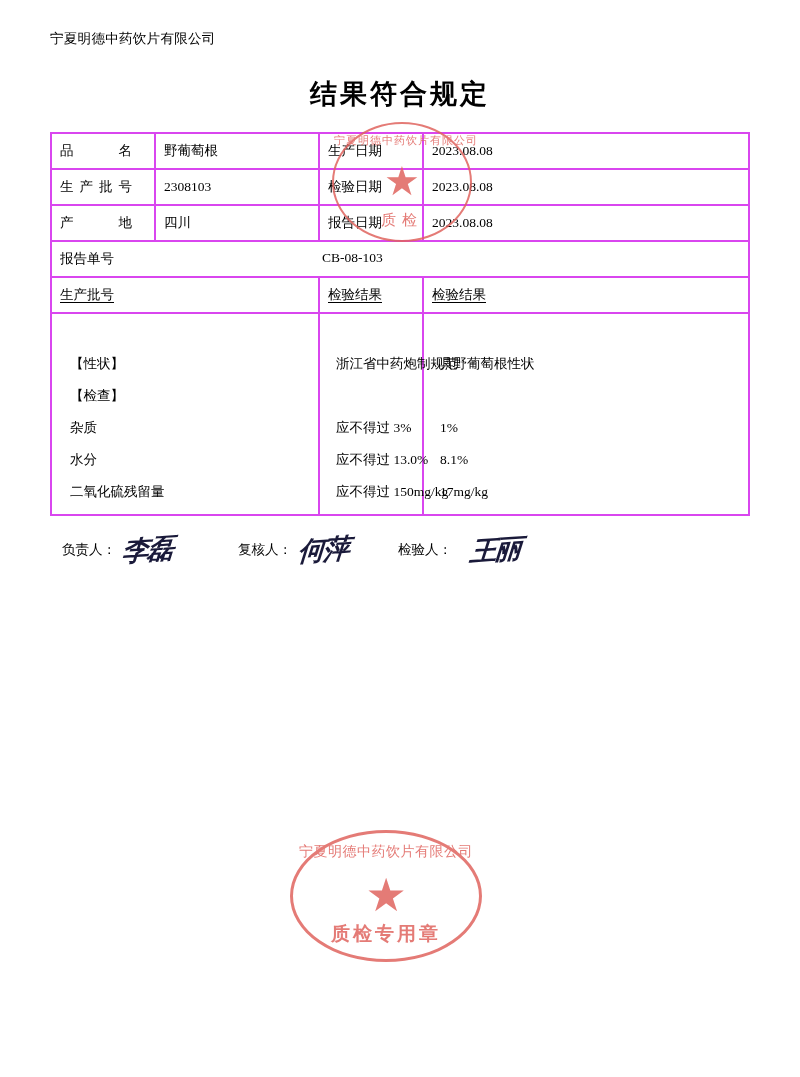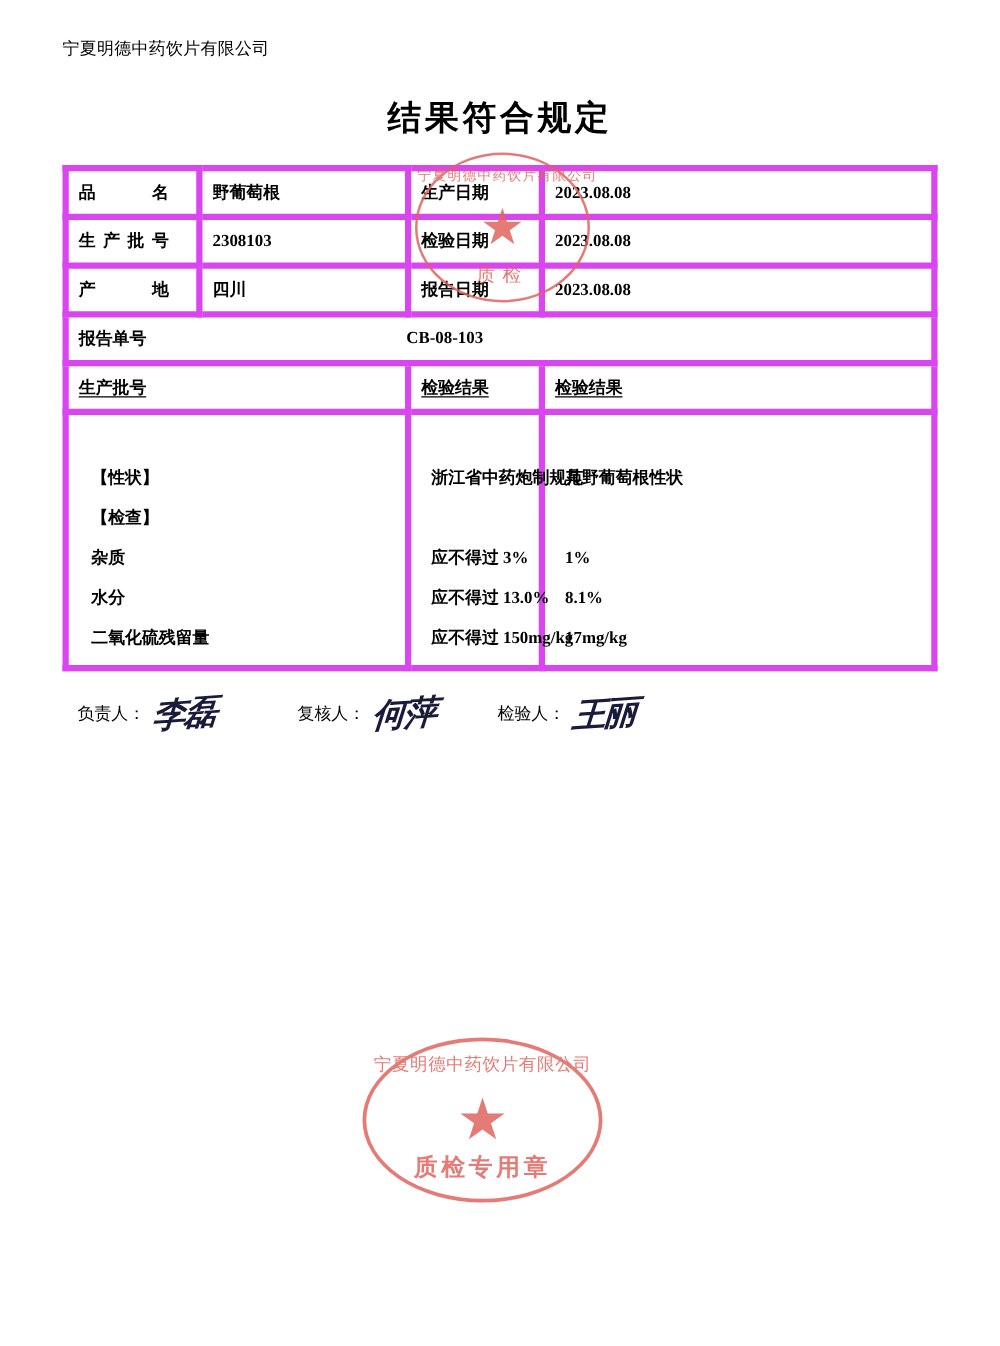--- a/index.html
+++ b/index.html
@@ -42,25 +42,24 @@
     font-family: "Liberation Serif", "DejaVu Serif", serif;
   }
   
   table.main {
     width: 700px;
     border-collapse: collapse;
     table-layout: fixed;
     font-size: 13.5px;
   }
   table.main td {
-    border: 5px solid #d946ef;
+    border: 2px solid #d946ef;
     padding: 6px 8px;
     vertical-align: middle;
     height: 22px;
-    font-weight: bold;
   }
   td.lbl {
     width: 86px;
     white-space: nowrap;
     text-align: left;
     letter-spacing: 0px;
   }
   .spread {
     display: inline-block;
     width: 72px;
@@ -138,21 +137,21 @@
     font-size: 27px;
     color: #1a1a3a;
     transform: skewX(-8deg) rotate(-4deg);
     font-style: italic;
     font-weight: bold;
     letter-spacing: -2px;
     white-space: nowrap;
   }
   .s1 { margin-left: 12px; }
   .s2 { margin-left: 66px; }
-  .s3 { margin-left: 50px; }
+  .s3 { margin-left: 50px; gap: 12px; }
   
   .stamp {
     position: absolute;
     border: 3px solid #e0645f;
     border-radius: 50%;
     color: #e0645f;
     pointer-events: none;
     opacity: .85;
   }
   .stamp .star {

